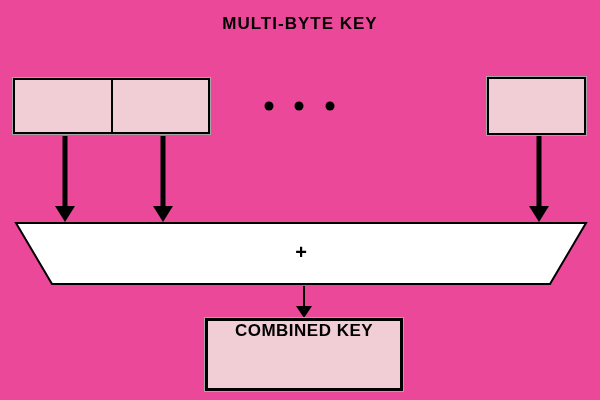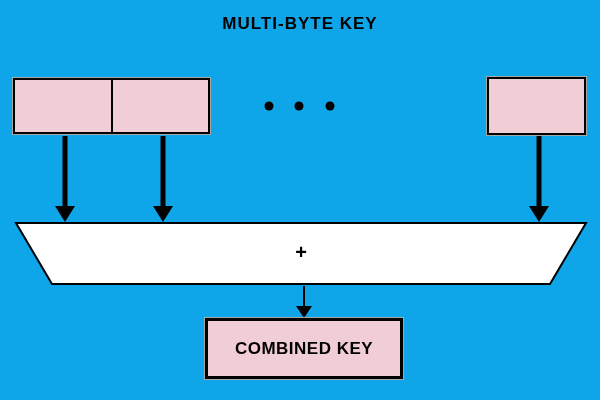--- a/index.html
+++ b/index.html
@@ -5,21 +5,21 @@
   html, body {
     margin: 0;
     padding: 0;
     background: #ffffff;
     font-family: "Liberation Sans", sans-serif;
   }
   .canvas {
     position: relative;
     width: 600px;
     height: 400px;
-    background: #0ea5e9;
+    background: #ec4899;
     overflow: hidden;
   }
   .title {
     position: absolute;
     left: 0;
     right: 0;
     top: 14px;
     text-align: center;
     font-size: 17px;
     font-weight: bold;
@@ -74,27 +74,27 @@
     font-size: 20px;
     font-weight: 600;
     color: #000000;
     line-height: 24px;
   }
   .combined-box {
     position: absolute;
     left: 205px;
     top: 318px;
     width: 198px;
-    height: 61px;
+    height: 73px;
     box-sizing: border-box;
     border: 3px solid #000000;
     outline: 1px solid #a6a6a6;
     background: #f1cdd5;
     display: flex;
-    align-items: center;
+    align-items: flex-start;
     justify-content: center;
   }
   .combined-label {
     font-size: 17px;
     font-weight: bold;
     letter-spacing: 0.5px;
     color: #000000;
   }
 </style>
 </head>

